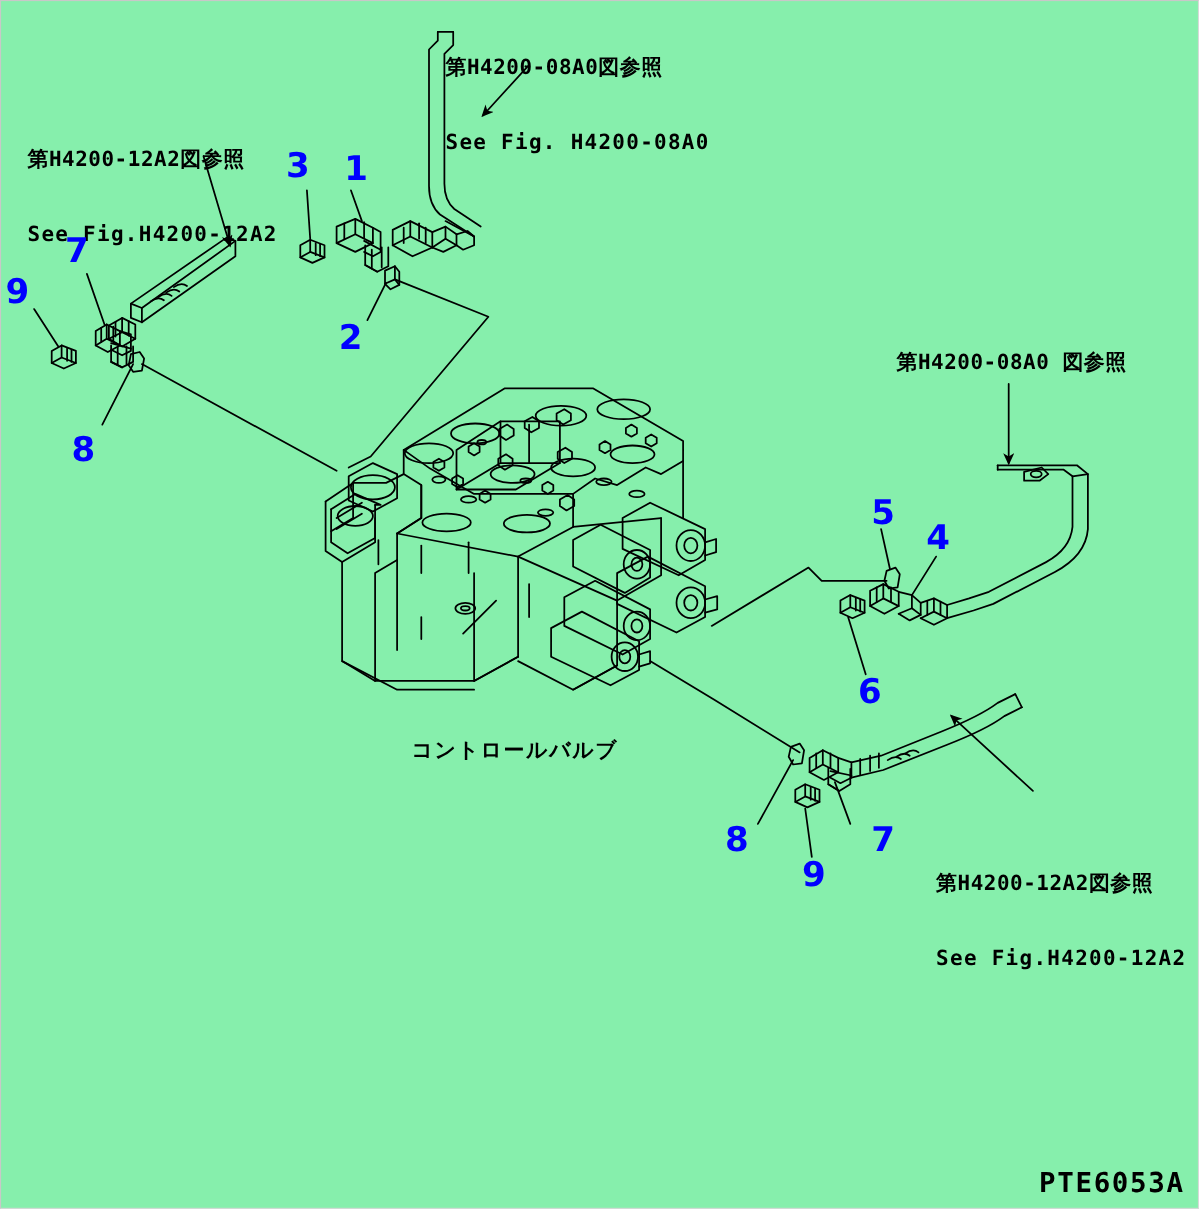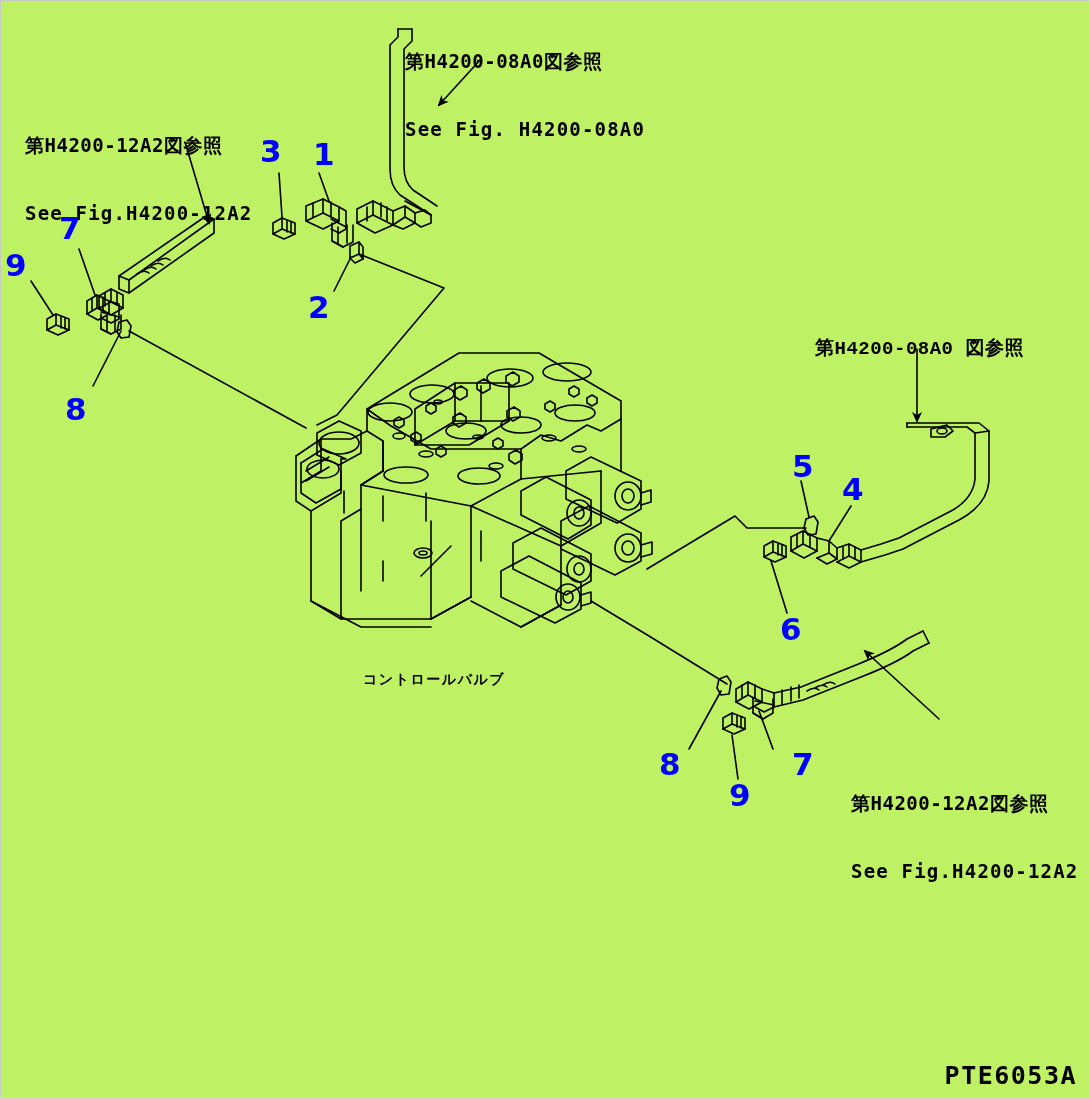--- a/index.html
+++ b/index.html
@@ -8,21 +8,21 @@
     padding: 0;
     background: #ffffff;
   }
   body {
     font-family: "DejaVu Sans", sans-serif;
   }
   #sheet {
     position: relative;
     width: 1090px;
     height: 1099px;
-    background: #bef264;
+    background: #86efac;
     border-top: 1px solid #c8c8c8;
     border-left: 1px solid #c8c8c8;
     border-right: 1px solid #d8d8d8;
     border-bottom: 1px solid #d8d8d8;
     box-sizing: border-box;
     overflow: hidden;
   }
   #artwork {
     position: absolute;
     left: 0;
@@ -52,22 +52,23 @@
     position: absolute;
     white-space: pre;
     color: #000000;
     font-family: "DejaVu Sans Mono", monospace;
     font-weight: bold;
     text-align: center;
     line-height: 1.34;
   }
   .part-label .jp {
     display: block;
-    font-size: 14px;
+    font-size: 19px;
     letter-spacing: 1.5px;
+    margin-left: 11px;
   }
   .part-label .en {
     display: block;
     font-size: 19px;
     letter-spacing: 3px;
   }
   .callout {
     position: absolute;
     color: #0000ff;
     font-family: "DejaVu Sans", sans-serif;
@@ -392,21 +393,21 @@
   <div class="ref-label" style="left:404px; top:6px;">
     <span class="jp">第H4200-08A0図参照</span>
     <span class="en">See Fig. H4200-08A0</span>
   </div>
 
   <div class="ref-label" style="left:24px; top:90px;">
     <span class="jp">第H4200-12A2図参照</span>
     <span class="en">See Fig.H4200-12A2</span>
   </div>
 
-  <div class="ref-label" style="left:814px; top:294px;font-family:Liberation Mono, monospace;">
+  <div class="ref-label" style="left:814px; top:274px;">
     <span class="jp">第H4200-08A0 図参照</span>
   </div>
 
   <div class="ref-label" style="left:850px; top:748px;">
     <span class="jp">第H4200-12A2図参照</span>
     <span class="en">See Fig.H4200-12A2</span>
   </div>
 
   <div class="part-label" style="left:362px; top:626px;">
     <span class="jp">コントロールバルブ</span>

